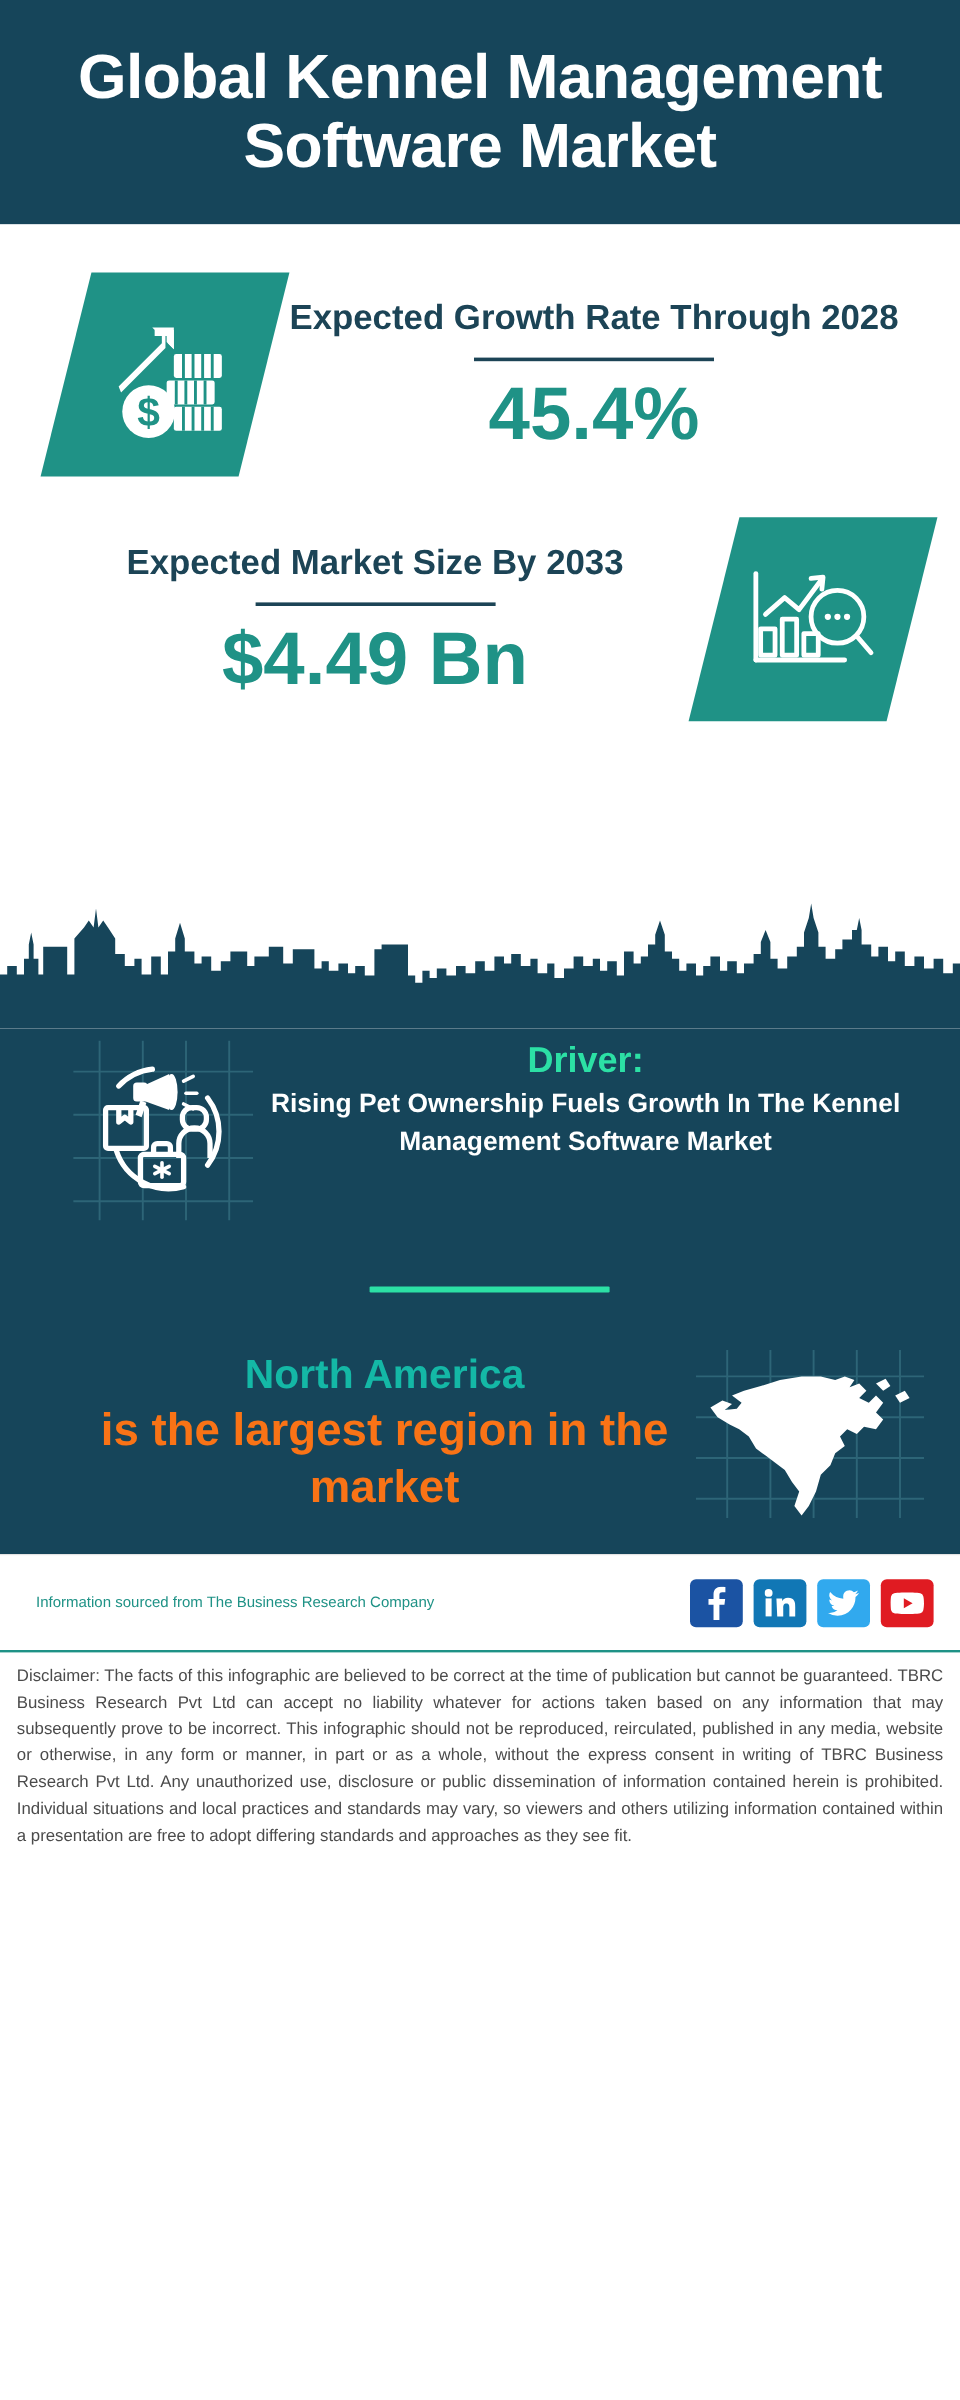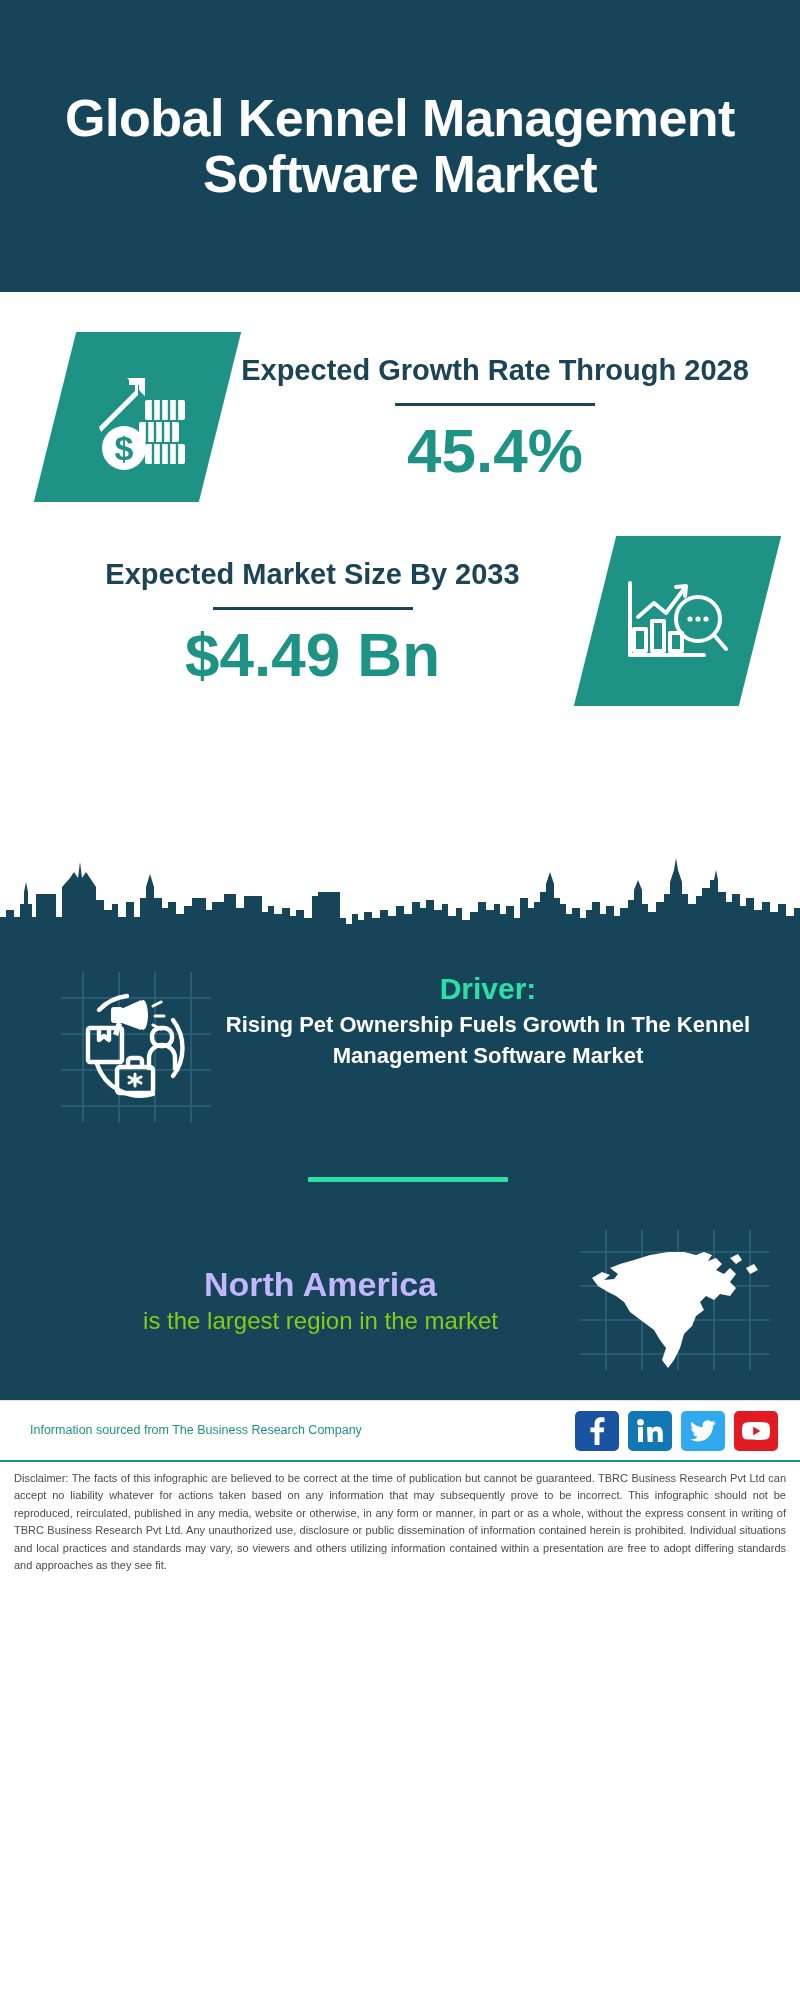--- a/index.html
+++ b/index.html
@@ -8,21 +8,21 @@
     font-family: "Liberation Sans", sans-serif;
     background:#ffffff;
     width:800px; height:2000px;
     overflow:hidden;
     position:relative;
   }
 
   
   .header {
     background:#16455a;
-    height:292px;
+    height:187px;
     display:flex; align-items:center; justify-content:center;
     padding:0 40px;
   }
   .header h1 {
     color:#ffffff;
     font-size:52px;
     line-height:1.08;
     font-weight:bold;
     text-align:center;
     letter-spacing:-0.5px;
@@ -103,39 +103,39 @@
   .mid-rule {
     width:200px; height:5px;
     background:#2ce0a5;
     margin:55px auto 48px auto;
     border-radius:1px;
   }
 
   .region-row { display:flex; align-items:center; padding:0 30px 0 45px; }
   .region-text { flex:1; text-align:center; }
   .region-name {
-    color:#c4b5fd;
+    color:#14b8a6;
     font-size:34px;
     font-weight:bold;
     line-height:1.25;
     text-align:center;
   }
   .region-sub {
-    color:#84cc16;
-    font-size:24px;
+    color:#f97316;
+    font-size:38px;
     line-height:1.28;
-    font-weight:normal;
+    font-weight:bold;
   }
   .map-box { flex:0 0 190px; width:190px; height:140px; position:relative; }
   .map-box svg { display:block; width:190px; height:140px; }
 
   
   .footer-bar {
     background:#ffffff;
-    height:60px;
+    height:80px;
     display:flex; align-items:center;
     padding:0 22px 0 30px;
     border-top:1px solid #e3e3e3;
   }
   .footer-src { flex:1; }
   .footer-src .l1 {
     color:#1f9286; font-size:12.5px; line-height:1.65;
   }
   .footer-src .l2 {
     color:#1f9286; font-size:13px; line-height:1.65;
@@ -151,21 +151,21 @@
   .soc.fb { background:#1b53a3; }
   .soc.li { background:#1177b5; }
   .soc.tw { background:#31a9ee; }
   .soc.yt { background:#e01b22; }
 
   .disclaimer {
     background:#ffffff;
     border-top:2px solid #1f9286;
     padding:8px 14px 10px 14px;
     color:#4b4b4b;
-    font-size:11px;
+    font-size:14px;
     line-height:1.58;
     text-align:justify;
   }
 </style>
 </head>
 <body>
 
 <div class="header">
   <h1>Global Kennel Management Software Market</h1>
 </div>

